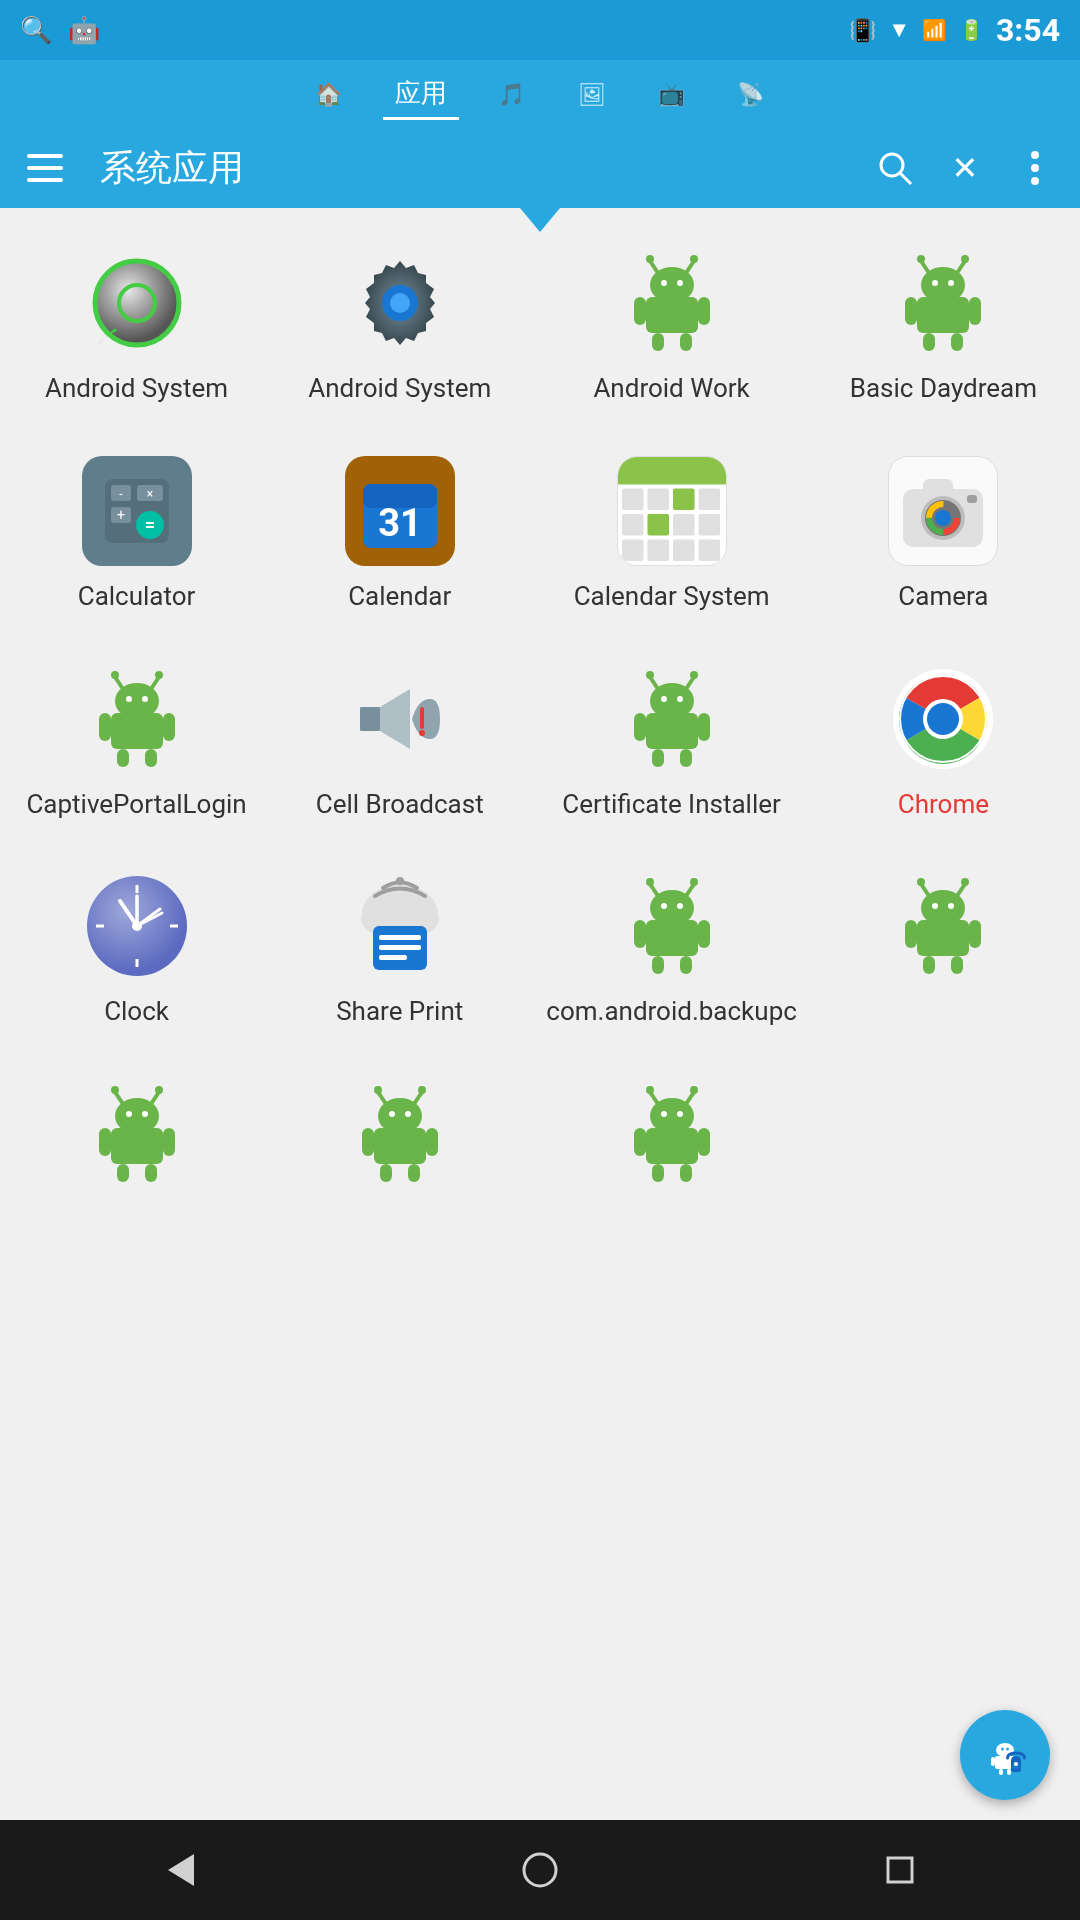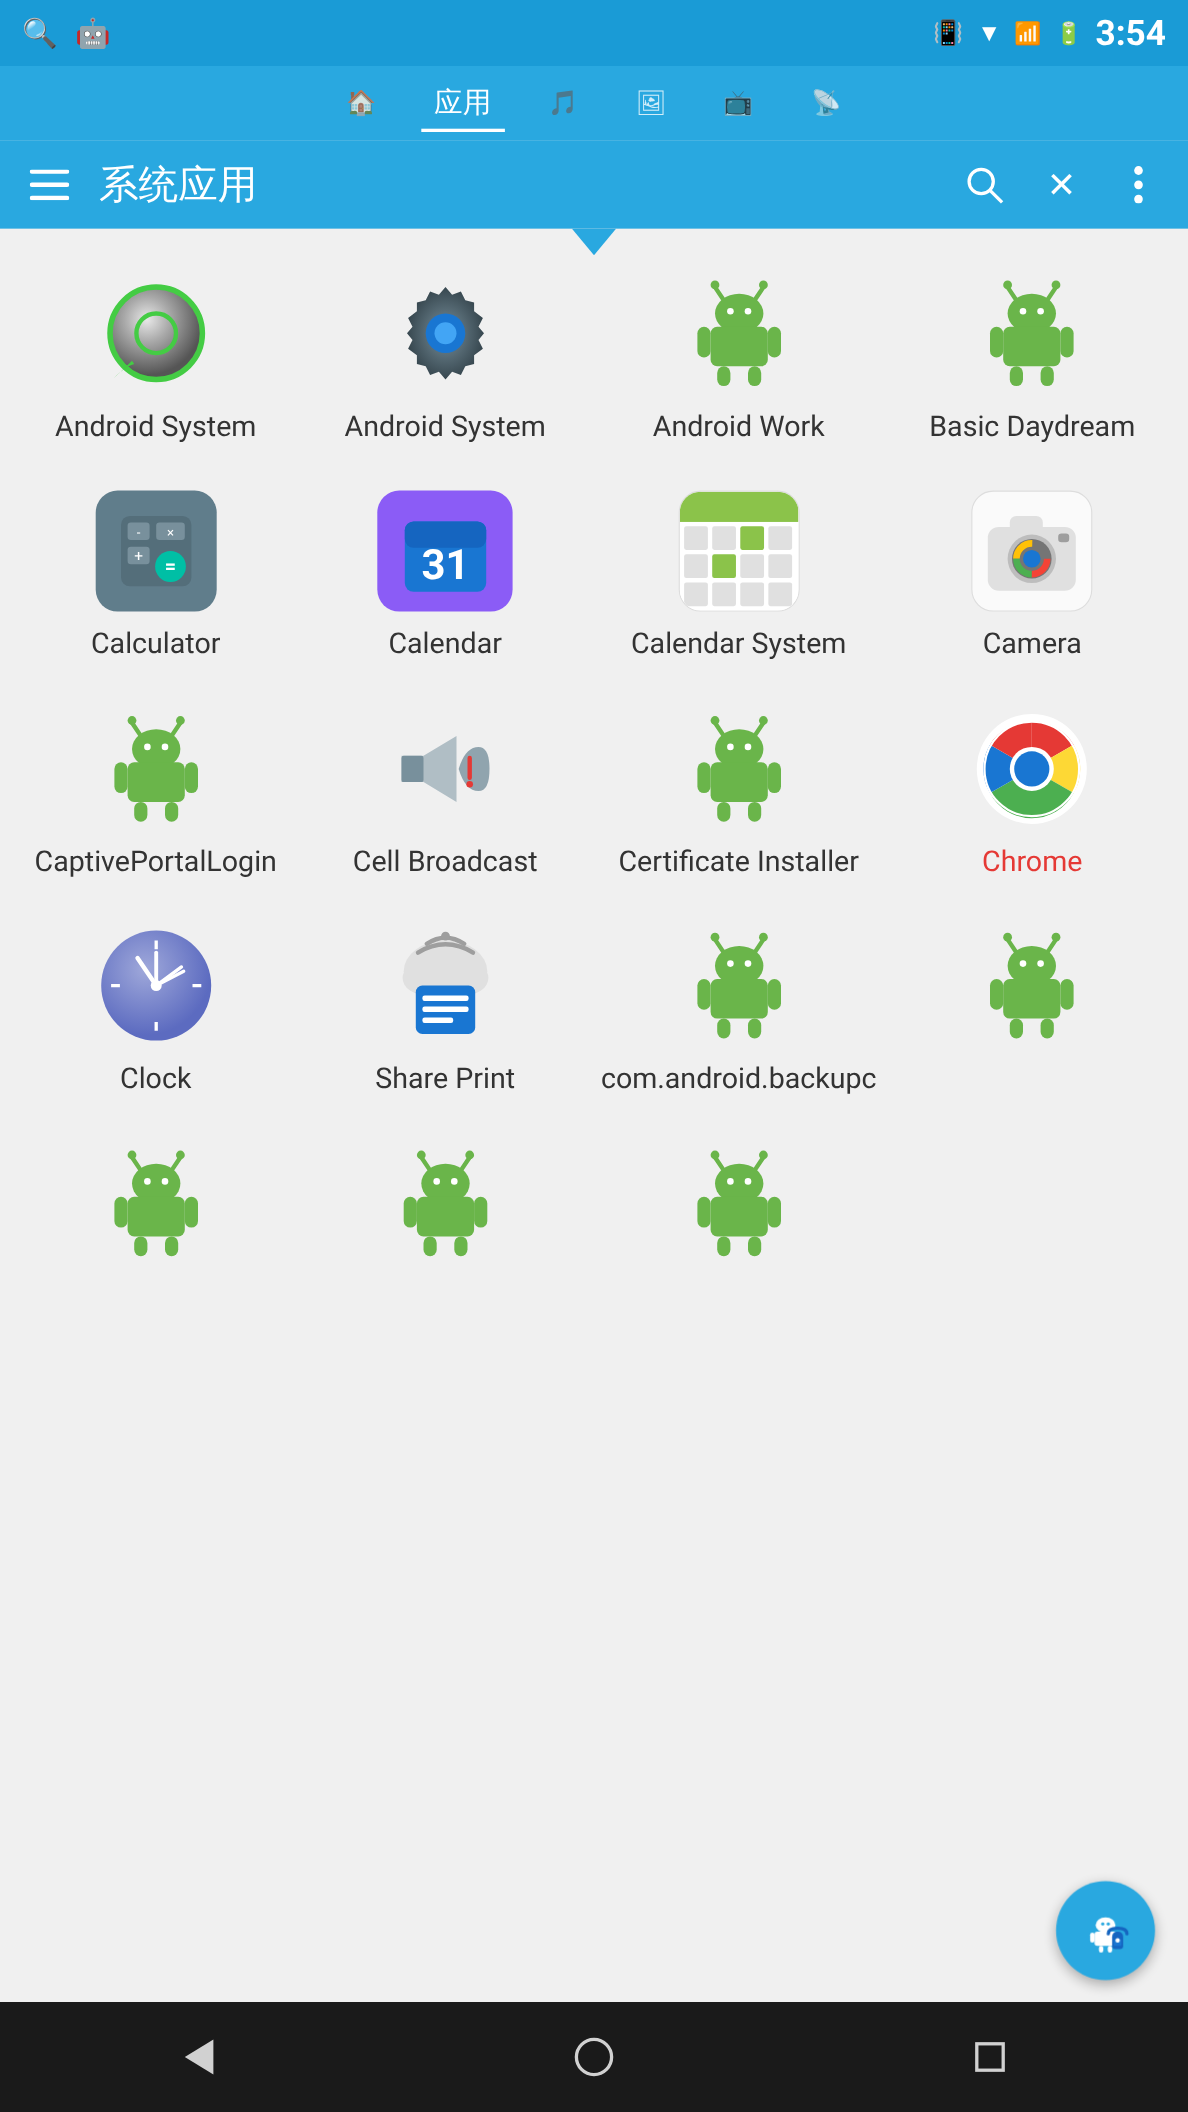--- a/index.html
+++ b/index.html
@@ -54,39 +54,41 @@
       height: 80px;
       display: flex;
       align-items: center;
       padding: 0 20px;
       gap: 20px;
     }
     .app-bar-title {
       color: white;
       font-size: 36px;
       flex: 1;
+      margin-left: 10px;
     }
     .app-bar-icon {
       color: white;
       font-size: 34px;
       width: 50px;
       height: 50px;
       display: flex;
       align-items: center;
       justify-content: center;
       cursor: pointer;
     }
 
     
     .app-grid {
       background: #f0f0f0;
       flex: 1;
       display: grid;
       grid-template-columns: repeat(4, 1fr);
       padding: 20px 10px;
+      gap: 10px;
       align-content: start;
     }
 
     .app-item {
       display: flex;
       flex-direction: column;
       align-items: center;
       padding: 20px 10px;
       cursor: pointer;
       border-radius: 12px;
@@ -316,21 +318,21 @@
         <text x="24" y="49" text-anchor="middle" fill="white" font-size="14">+</text>
 
         <circle cx="53" cy="54" r="14" fill="#00bfa5"></circle>
         <text x="53" y="60" text-anchor="middle" fill="white" font-size="18" font-weight="bold">=</text>
       </svg>
     </div>
     <span class="app-name">Calculator</span>
   </div>
 
   <div class="app-item">
-    <div class="app-icon icon-calendar" style="background:#8b5cf6; border-radius:20px; width:123px; height:110px;">
+    <div class="app-icon icon-calendar" style="background:#a16207; border-radius:20px; width:110px; height:110px;">
       <svg width="90" height="90" viewBox="0 0 90 90">
         <rect x="8" y="18" width="74" height="64" rx="8" fill="#1976d2"></rect>
         <rect x="8" y="18" width="74" height="24" rx="8" fill="#1565c0"></rect>
         <text x="45" y="70" text-anchor="middle" fill="white" font-size="38" font-weight="bold">31</text>
       </svg>
     </div>
     <span class="app-name">Calendar</span>
   </div>
 
   <div class="app-item">

